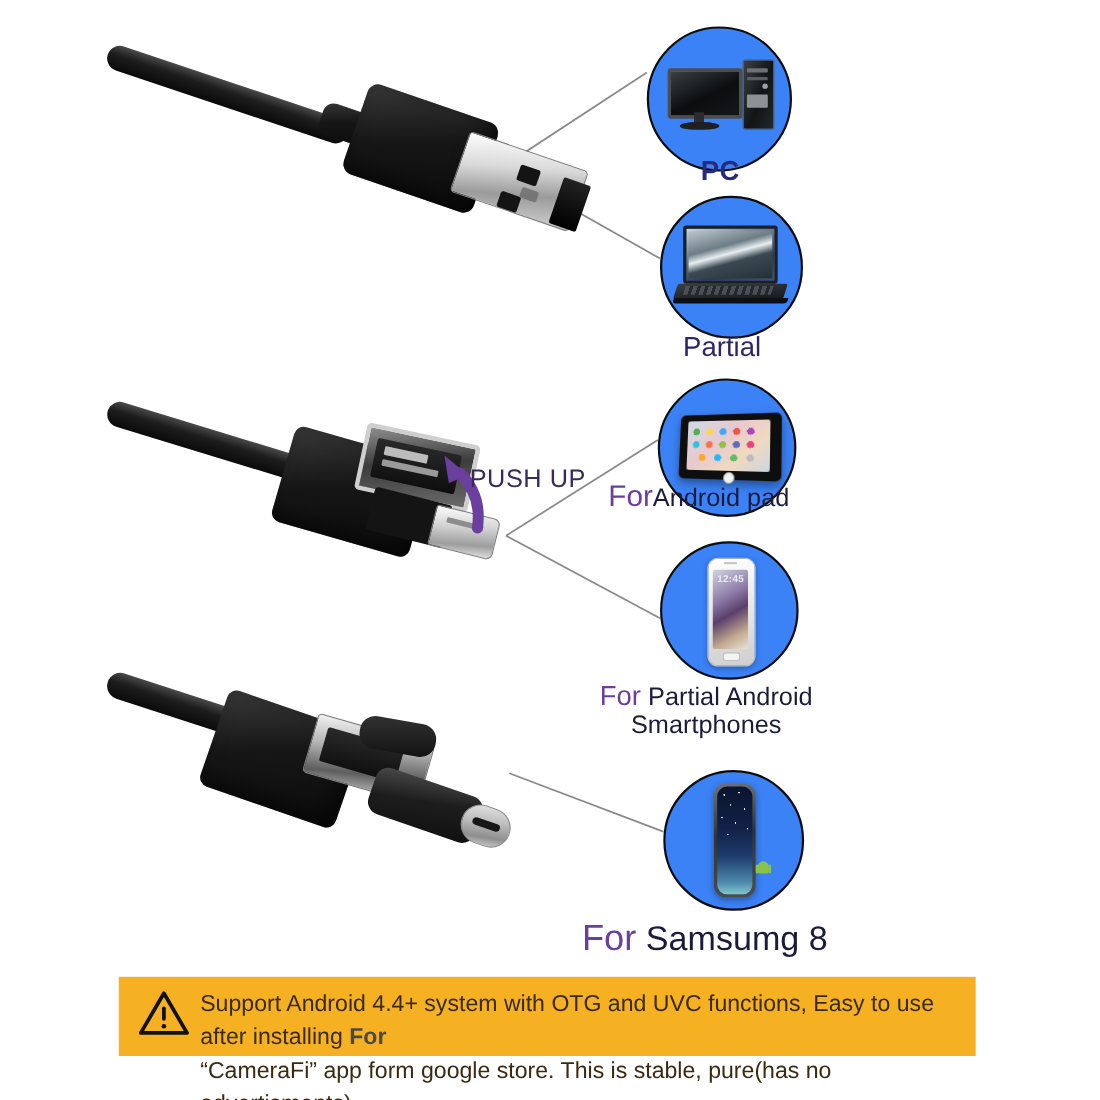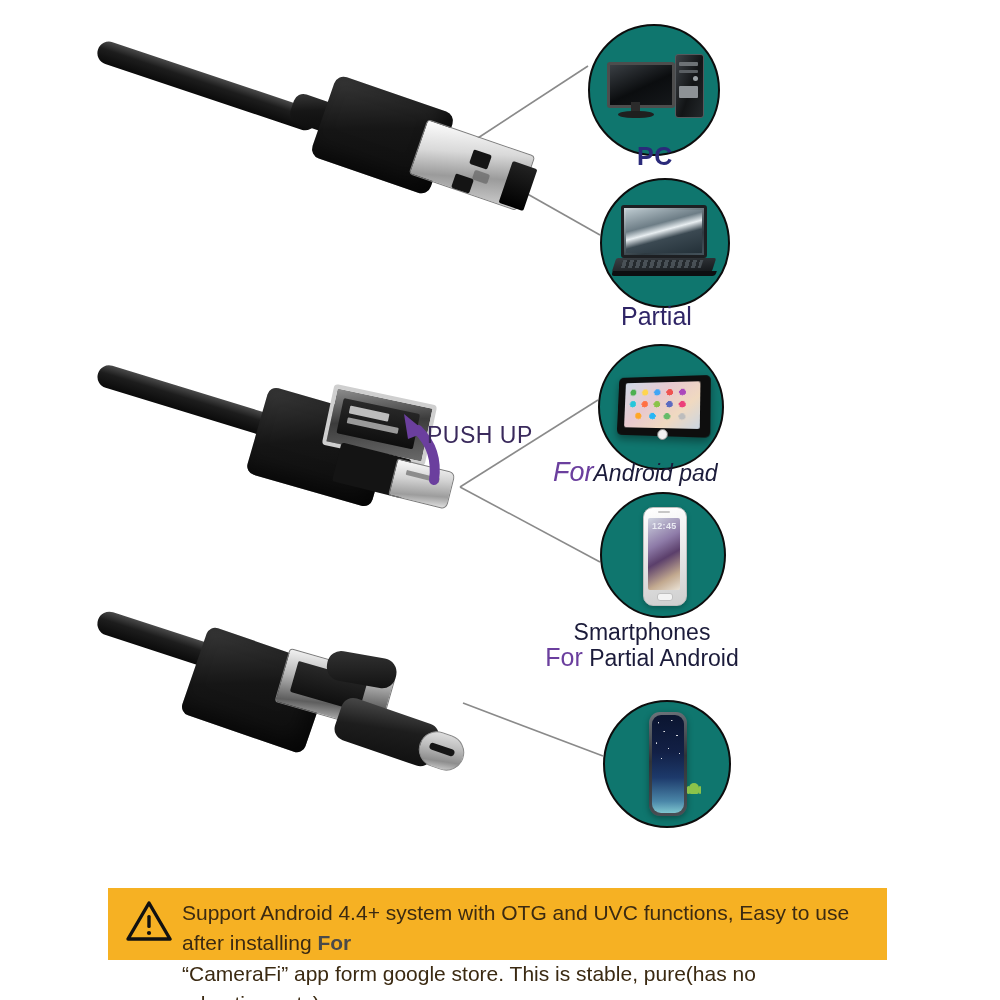--- a/index.html
+++ b/index.html
@@ -12,21 +12,21 @@
     position:relative;
   }
   .stage{position:absolute;left:0;top:0;width:1000px;height:1000px;}
   .abs{position:absolute;}
 
   
   .circle{
     position:absolute;
     border:2.5px solid #0d0d0d;
     border-radius:50%;
-    background:#0f766e;
+    background:#3b82f6;
     display:flex;align-items:center;justify-content:center;
     overflow:hidden;
   }
 
   
   .lbl{position:absolute;white-space:nowrap;line-height:1.05;}
   .lbl .for{color:#6b3f9e;}
   .lbl .rest{color:#1b1b3a;}
 
   .lbl-pc{
@@ -216,44 +216,44 @@
                   radial-gradient(circle at 80% 48%, #ec407a 0 3.2px, transparent 3.4px),
                   radial-gradient(circle at 17% 78%, #ffa726 0 3.2px, transparent 3.4px),
                   radial-gradient(circle at 38% 78%, #29b6f6 0 3.2px, transparent 3.4px),
                   radial-gradient(circle at 59% 78%, #66bb6a 0 3.2px, transparent 3.4px),
                   radial-gradient(circle at 80% 78%, #bdbdbd 0 3.2px, transparent 3.4px);"></div>
       <div class="abs" style="left:57px;top:83px;width:9px;height:9px;border-radius:50%;
                 background:#f2f2f2;border:1px solid #999;
                 transform:perspective(260px) rotateY(-16deg) rotateX(6deg);"></div>
     </div>
   </div>
-  <div class="lbl lbl-pad" style="left:553px;top:458px;font-style:italic;">
+  <div class="lbl lbl-pad" style="left:553px;top:437px;">
     <span class="for">For</span><span class="rest">Android pad</span>
   </div>
 
   <div class="circle" style="left:600px;top:492px;width:122px;height:122px;">
     <div class="abs" style="left:0;top:0;width:122px;height:122px;">
       <div class="abs" style="left:41px;top:13px;width:42px;height:97px;border-radius:10px;
                 background:linear-gradient(170deg,#ffffff 0%,#e6e6e6 50%,#cfcfcf 100%);
                 border:1px solid #bdbdbd;box-shadow:0 2px 5px rgba(0,0,0,.25);"></div>
       <div class="abs" style="left:46px;top:24px;width:32px;height:72px;border-radius:2px;
                 background:linear-gradient(150deg,#cfd4e0 0%,#8e7ba8 35%,#5b3f6b 55%,#c2a98f 80%,#eae2d6 100%);"></div>
       <div class="abs" style="left:50px;top:27px;color:#e9eaf2;font-size:9px;font-weight:700;letter-spacing:.3px;">12:45</div>
       <div class="abs" style="left:56px;top:17px;width:12px;height:2px;border-radius:1px;background:#c7c7c7;"></div>
       <div class="abs" style="left:55px;top:99px;width:14px;height:6px;border-radius:3px;
                 background:#f3f3f3;border:1px solid #c0c0c0;"></div>
     </div>
   </div>
   <div class="lbl lbl-partial" style="left:542px;top:620px;width:200px;">
     <div>
-      <span class="rest">Smartphones</span>
-    </div>
-    <div>
       <span class="for">For</span>
       <span class="rest">Partial Android</span>
+    </div>
+    <div>
+      <span class="rest">Smartphones</span>
     </div>
   </div>
 
   <div class="abs" style="left:95px;top:600px;width:420px;height:215px;">
 
     <div class="cable" style="left:3px;top:8px;width:130px;height:24px;transform:rotate(18deg);transform-origin:0 50%;
                 background:linear-gradient(180deg,#4a4a4a 0%,#1d1d1d 40%,#0a0a0a 100%);border-radius:12px;"></div>
 
     <div class="overmold" style="left:96px;top:44px;width:130px;height:92px;transform:rotate(19deg);border-radius:9px;
                 box-shadow:inset -10px -8px 20px rgba(0,0,0,.55);"></div>
@@ -297,20 +297,24 @@
                   radial-gradient(circle at 86% 60%, #fff 0 .6px, transparent .8px),
                   radial-gradient(circle at 30% 68%, #fff 0 .6px, transparent .8px);"></div>
 
       <div class="abs" style="left:82px;top:78px;width:14px;height:16px;">
         <div class="abs" style="left:2px;top:3px;width:10px;height:11px;border-radius:5px 5px 2px 2px;background:#8bc34a;"></div>
         <div class="abs" style="left:0;top:6px;width:2.5px;height:8px;border-radius:2px;background:#8bc34a;"></div>
         <div class="abs" style="left:11.5px;top:6px;width:2.5px;height:8px;border-radius:2px;background:#8bc34a;"></div>
       </div>
     </div>
   </div>
+  <div class="lbl lbl-sams" style="left:529px;top:836px;">
+    <span class="for">For</span>
+    <span class="rest">Samsumg 8</span>
+  </div>
 
   <div class="banner" style="left:108px;top:888px;width:779px;height:72px;">
     <div class="warn-tri">
       <svg width="46" height="42" viewBox="0 0 46 42">
         <polygon points="23,3 44,39 2,39" fill="none" stroke="#111111" stroke-width="3.4" stroke-linejoin="round"></polygon>
         <rect x="21.3" y="15" width="3.4" height="13" rx="1.6" fill="#111111"></rect>
         <circle cx="23" cy="33" r="2.1" fill="#111111"></circle>
       </svg>
     </div>
     <div class="banner-text">

